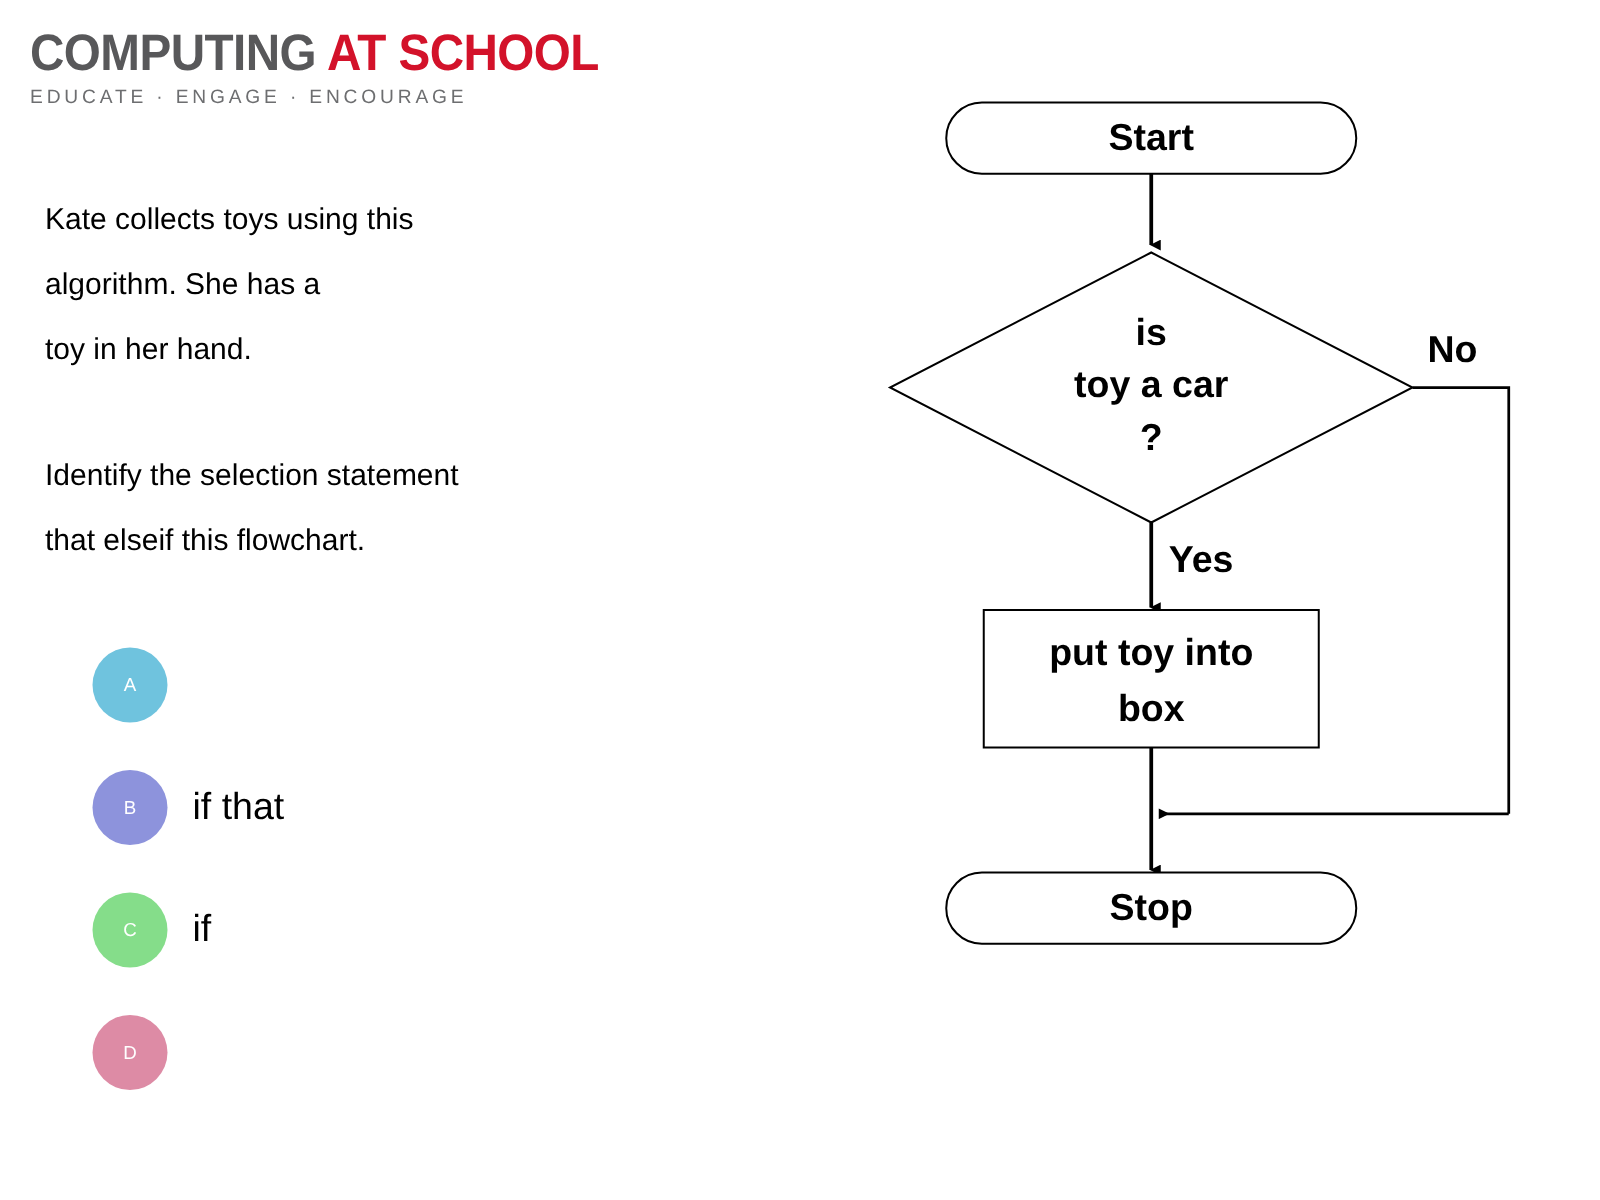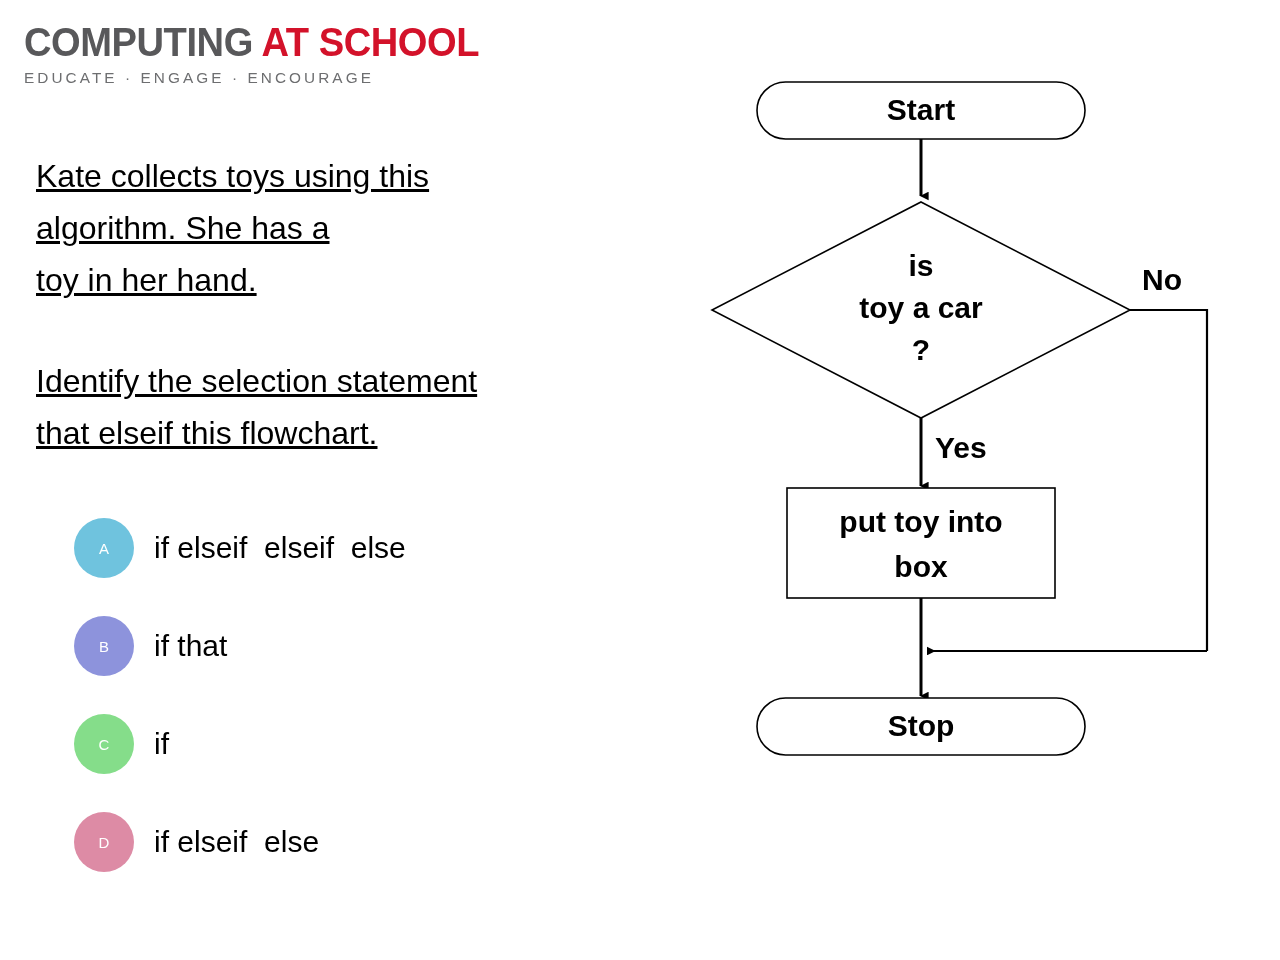--- a/index.html
+++ b/index.html
@@ -41,25 +41,24 @@
     color: #6D6E70;
     letter-spacing: 3.1px;
     white-space: nowrap;
     transform: scaleX(0.99);
     transform-origin: left center;
   }
 
   
   .body-text {
     position: absolute;
-    font-size: 32px;
+    font-size: 24px;
     line-height: 52px;
     color: #000000;
     white-space: pre-line;
-    text-decoration: underline;
   }
   #intro-text { left: 36px; top: 150px; width: 640px; }
   #instruction-text { left: 36px; top: 355px; width: 640px; }
 
   
   #options { position: absolute; left: 74px; top: 518px; width: 560px; }
   .option-row {
     position: relative;
     height: 98px;
   }
@@ -138,36 +137,34 @@
 <div class="body-text" id="intro-text">Kate collects toys using this
 algorithm.  She has a
 toy in her hand.</div>
 <div class="body-text" id="instruction-text">Identify the selection statement
 that elseif this flowchart.</div>
 
 <div id="options">
 
   <div class="option-row">
     <div class="option-bullet" style="background: rgb(111, 195, 222);">A</div>
-    <div class="option-label">if elseif  elseif  else</div>
   </div>
 
   <div class="option-row">
     <div class="option-bullet" style="background: rgb(141, 147, 220);">B</div>
     <div class="option-label">if that</div>
   </div>
 
   <div class="option-row">
     <div class="option-bullet" style="background: rgb(133, 221, 138);">C</div>
     <div class="option-label">if</div>
   </div>
 
   <div class="option-row">
     <div class="option-bullet" style="background: rgb(221, 139, 165);">D</div>
-    <div class="option-label">if elseif  else</div>
   </div>
 
 </div>
 
 <div id="flowchart">
   <svg width="560" height="720" viewBox="0 0 560 720" xmlns="http://www.w3.org/2000/svg">
     <defs>
       <marker id="arrowDown" markerWidth="10" markerHeight="10" refX="4.3" refY="7.6" orient="auto" markerUnits="userSpaceOnUse">
         <path d="M0,0 L8.6,0 L4.3,8.6 z" fill="#000000"></path>
       </marker>

